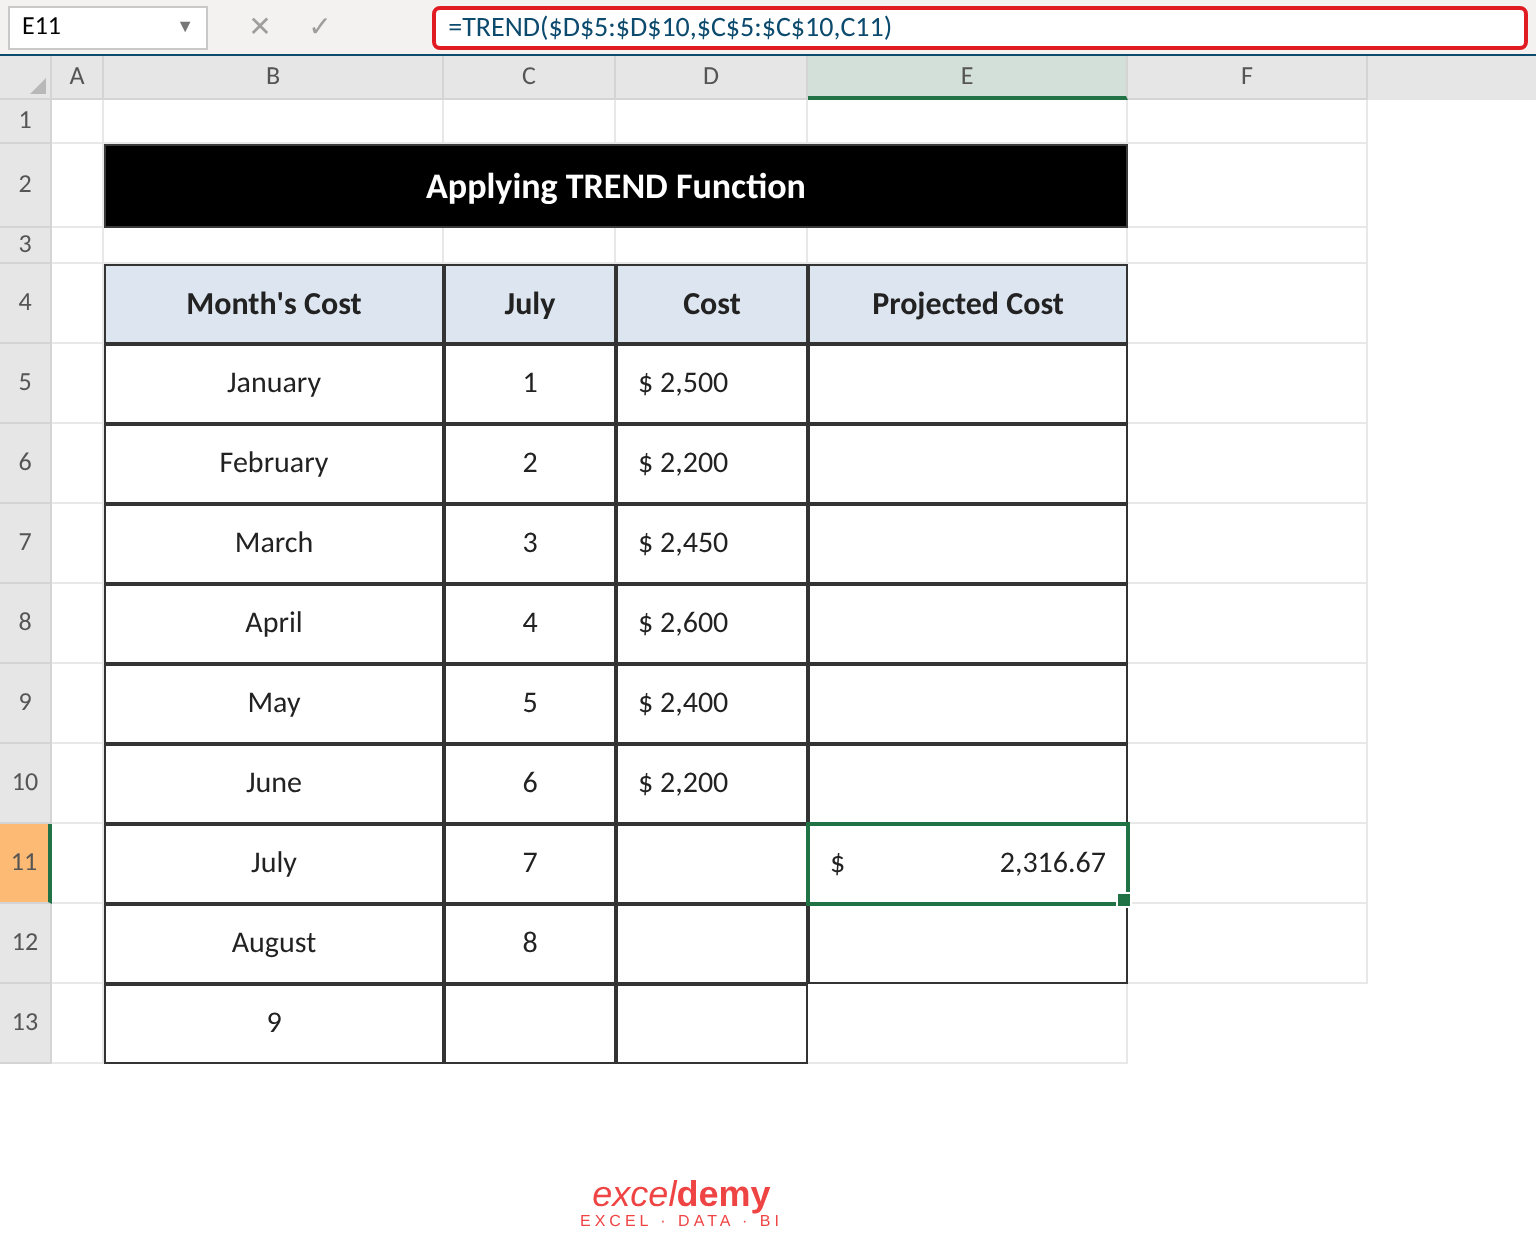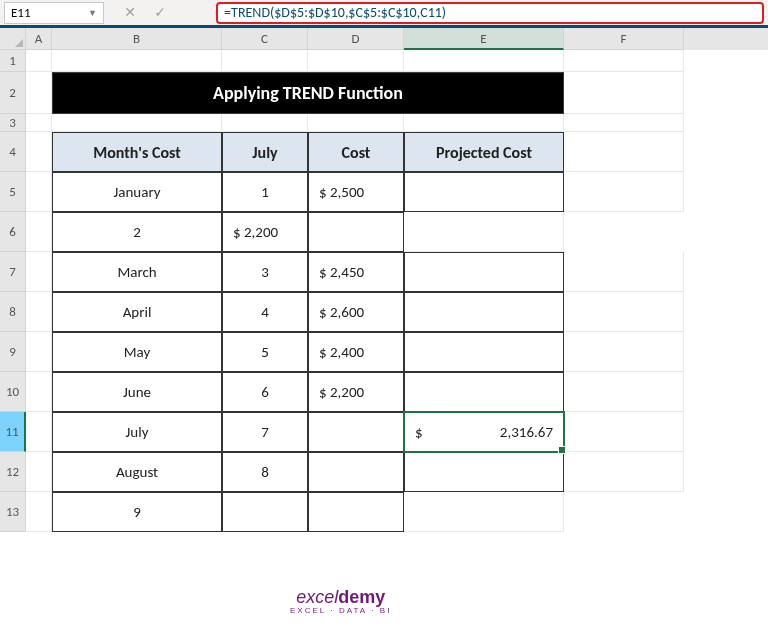--- a/index.html
+++ b/index.html
@@ -10,21 +10,21 @@
   width: 768px;
   height: 628px;
   overflow: hidden;
   position: relative;
 }
 .formula-bar {
   display: flex;
   align-items: center;
   height: 28px;
   background: #f3f2f1;
-  border-bottom: 3px solid #0c4a6e;
+  border-bottom: 1px solid #0c4a6e;
   padding: 0 4px;
   gap: 2px;
 }
 .name-box {
   width: 100px;
   height: 22px;
   background: #fff;
   border: 1px solid #c8c8c8;
   font-size: 13px;
   padding: 2px 6px;
@@ -79,21 +79,21 @@
   text-align: center;
   font-size: 13px;
   color: #555;
   border-right: 1px solid #d4d4d4;
   border-bottom: 1px solid #d4d4d4;
   display: flex;
   align-items: center;
   justify-content: center;
 }
 .row-h.sel {
-  background: #7dd3fc;
+  background: #fdba74;
   border-right: 2px solid #217346;
 }
 .cell {
   border-right: 1px solid #e8e8e8;
   border-bottom: 1px solid #e8e8e8;
   padding: 0 6px;
   display: flex;
   align-items: center;
   min-height: 38px;
   font-size: 15px;
@@ -141,21 +141,21 @@
   bottom: -3px;
   width: 6px;
   height: 6px;
   background: #217346;
   border: 1px solid #fff;
 }
 .watermark {
   position: absolute;
   left: 290px;
   top: 588px;
-  color: #701a75;
+  color: #ef4444;
   font-size: 13px;
   pointer-events: none;
   font-family: Arial, sans-serif;
   text-align: center;
   line-height: 1.05;
 }
 .watermark .wm1 { font-size: 18px; font-style: italic; }
 .watermark .wm1 b { font-weight: bold; font-style: normal; }
 .watermark .wm2 { font-size: 8px; letter-spacing: 2px; }
 .select-all {
@@ -247,20 +247,21 @@
     <div class="cell td-cell">January</div>
     <div class="cell td-cell">1</div>
     <div class="cell td-cell td-cost">$  2,500</div>
     <div class="cell td-cell"></div>
     <div class="cell"></div>
   </div>
 
   <div class="body-row">
     <div class="row-h">6</div>
     <div class="cell"></div>
+    <div class="cell td-cell">February</div>
     <div class="cell td-cell">2</div>
     <div class="cell td-cell td-cost">$  2,200</div>
     <div class="cell td-cell"></div>
     <div class="cell"></div>
   </div>
 
   <div class="body-row">
     <div class="row-h">7</div>
     <div class="cell"></div>
     <div class="cell td-cell">March</div>

